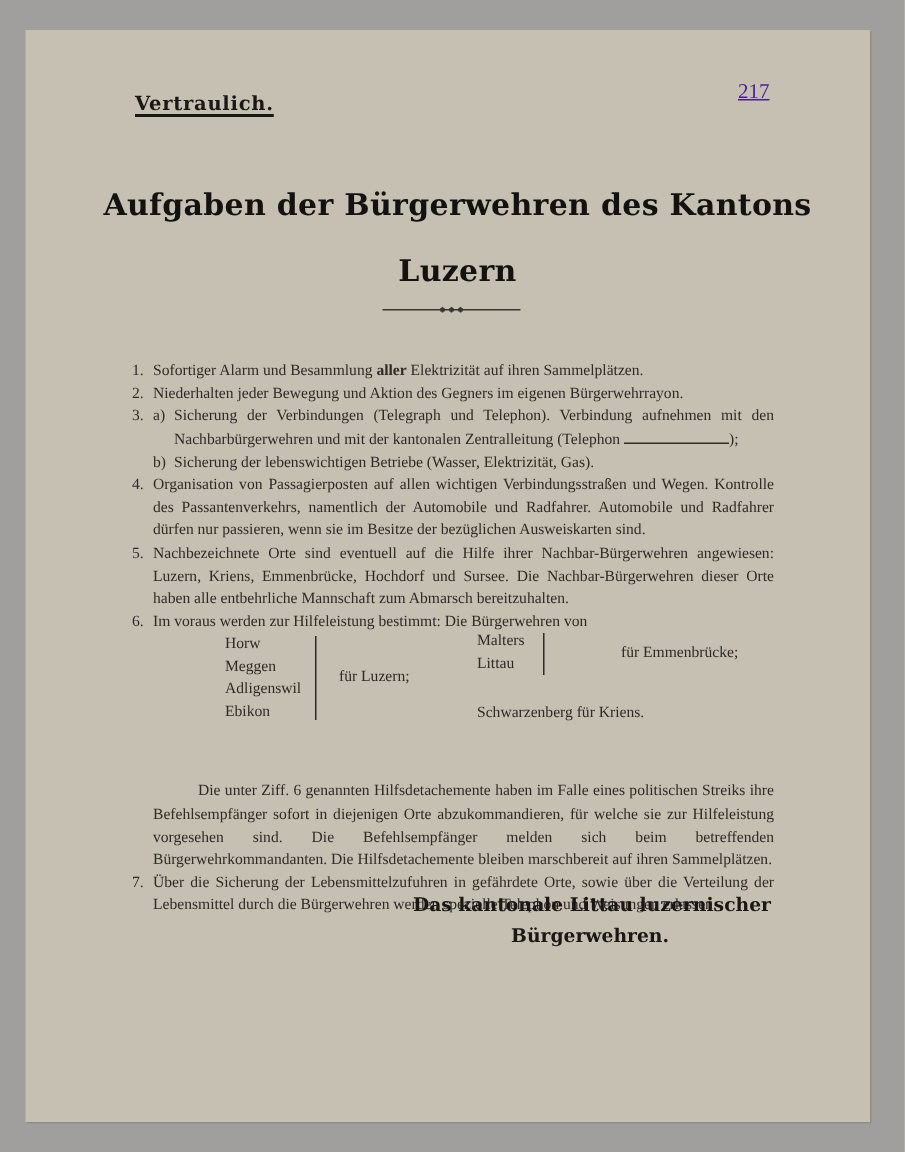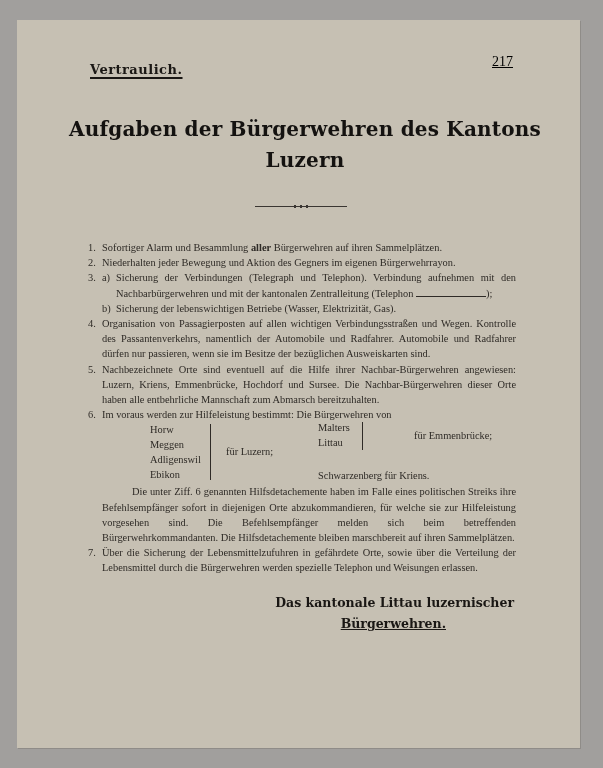--- a/index.html
+++ b/index.html
@@ -3,61 +3,61 @@
 <meta charset="utf-8">
 <style>
   html, body { margin:0; padding:0; }
   body { width:603px; height:768px; background:#a19f9d; position:relative; overflow:hidden;
          font-family:"DejaVu Serif", serif; color:#2a2622; }
   .paper { position:absolute; left:17px; top:20px; width:563px; height:728px;
            background:#c6c0b3; box-shadow: 1px 1px 0 #8f8c88; }
   .confidential { position:absolute; left:90px; top:62px; font-family:"DejaVu Serif", serif;
            font-weight:bold; font-size:13px; letter-spacing:0.5px; text-decoration:underline;
            text-decoration-thickness:2px; text-underline-offset:3px; color:#1a1714; }
-  .pagenum { position:absolute; left:492px; top:54px; font-size:14px; color:#000000; font-family:"Liberation Serif", serif;text-decoration:underline; }
+  .pagenum { position:absolute; left:492px; top:54px; font-size:14px; color:#4c1d95; font-family:"Liberation Serif", serif;text-decoration:underline; }
   .title { position:absolute; left:60px; width:490px; text-align:center; font-family:"DejaVu Serif", serif;
-           font-weight:bold; color:#141210; font-size:20px; line-height:31px; top:114px; letter-spacing:0.2px; }
+           font-weight:bold; color:#141210; font-size:20px; line-height:44px; top:114px; letter-spacing:0.2px; }
   .rule { position:absolute; left:255px; top:206px; width:92px; height:1px; background:#3a3632; }
   .rule-dot { position:absolute; left:292px; top:204px; width:18px; height:5px;
               background:radial-gradient(circle,#3a3632 40%,transparent 45%) 0 0/6px 5px repeat-x; }
   .body { position:absolute; left:88px; width:428px; top:240px; font-family:"Liberation Serif", serif;
           font-size:10.4px; line-height:15.2px; color:#2e2a26; }
   .item { position:relative; padding-left:14px; text-align:justify; }
   .item .num { position:absolute; left:0; top:0; }
   .sub { position:relative; padding-left:14px; }
   .sub .lbl { position:absolute; left:0; }
   .b { font-weight:bold; }
   .blank { display:inline-block; width:70px; border-bottom:1px solid #2e2a26; height:8px; vertical-align:baseline; }
   .helpers { position:relative; height:62px; margin-left:48px; }
   .col { position:absolute; top:0; line-height:15px; }
   .brace { position:absolute; border-left:1px solid #2e2a26; }
   .para { text-indent:30px; text-align:justify; padding-left:14px; }
   .sig { position:absolute; top:592px; left:250px; width:264px; text-align:right; font-family:"DejaVu Serif", serif;
          font-weight:bold; font-size:12.5px; line-height:21px; color:#1a1714; }
-  .sig .l2 { display:block; padding-right:68px;text-decoration:underline; }
+  .sig .l2 { display:block; padding-right:68px; }
 </style>
 </head>
 <body>
 
 <div class="paper"></div>
 
 <div class="confidential">Vertraulich.</div>
 <div class="pagenum">217</div>
 
 <div class="title">
   <div>Aufgaben der Bürgerwehren des Kantons Luzern</div>
 </div>
 
 <div class="rule"></div>
 <div class="rule-dot"></div>
 
 <div class="body">
   <div class="item">
     <span class="num">1.</span>
-    <span>Sofortiger Alarm und Besammlung </span><span class="b">aller</span><span> Bürgerwehren auf ihren Sammelplätzen.</span>
+    <span>Sofortiger Alarm und Besammlung </span><span class="b">aller</span><span> Elektrizität auf ihren Sammelplätzen.</span>
   </div>
   <div class="item">
     <span class="num">2.</span>
     <span>Niederhalten jeder Bewegung und Aktion des Gegners im eigenen Bürgerwehrrayon.</span>
   </div>
   <div class="item">
     <span class="num">3.</span>
     <div class="sub">
       <span class="lbl">a)</span>
       <span>Sicherung der Verbindungen (Telegraph und Telephon). Verbindung aufnehmen mit den Nachbarbürgerwehren und mit der kantonalen Zentralleitung (Telephon </span><span class="blank"></span><span>);</span>
@@ -88,21 +88,21 @@
       <div class="brace" style="left:60px; top:2px; height:56px;"></div>
       <div class="col" style="left:76px; top:22px;">für Luzern;</div>
       <div class="col" style="left:168px; top:-2px;">
         <div>Malters</div>
         <div>Littau</div>
       </div>
       <div class="brace" style="left:212px; top:0; height:28px;"></div>
       <div class="col" style="left:220px; top:6px;margin-left:44px;">für Emmenbrücke;</div>
       <div class="col" style="left:168px; top:46px;">Schwarzenberg für Kriens.</div>
     </div>
-    <div class="para" style="padding-left:0;">Die unter Ziff. 6 genannten Hilfsdetachemente haben im Falle eines politischen Streiks ihre Befehlsempfänger sofort in diejenigen Orte abzukommandieren, für welche sie zur Hilfeleistung vorgesehen sind. Die Befehlsempfänger melden sich beim betreffenden Bürgerwehrkommandanten. Die Hilfsdetachemente bleiben marschbereit auf ihren Sammelplätzen.</div>
+    <div class="para" style="padding-left:0;margin-top:36px;">Die unter Ziff. 6 genannten Hilfsdetachemente haben im Falle eines politischen Streiks ihre Befehlsempfänger sofort in diejenigen Orte abzukommandieren, für welche sie zur Hilfeleistung vorgesehen sind. Die Befehlsempfänger melden sich beim betreffenden Bürgerwehrkommandanten. Die Hilfsdetachemente bleiben marschbereit auf ihren Sammelplätzen.</div>
   </div>
   <div class="item">
     <span class="num">7.</span>
     <span>Über die Sicherung der Lebensmittelzufuhren in gefährdete Orte, sowie über die Verteilung der Lebensmittel durch die Bürgerwehren werden spezielle Telephon und Weisungen erlassen.</span>
   </div>
 </div>
 
 <div class="sig">
   <span>Das kantonale Littau luzernischer</span>
   <span class="l2">Bürgerwehren.</span>

